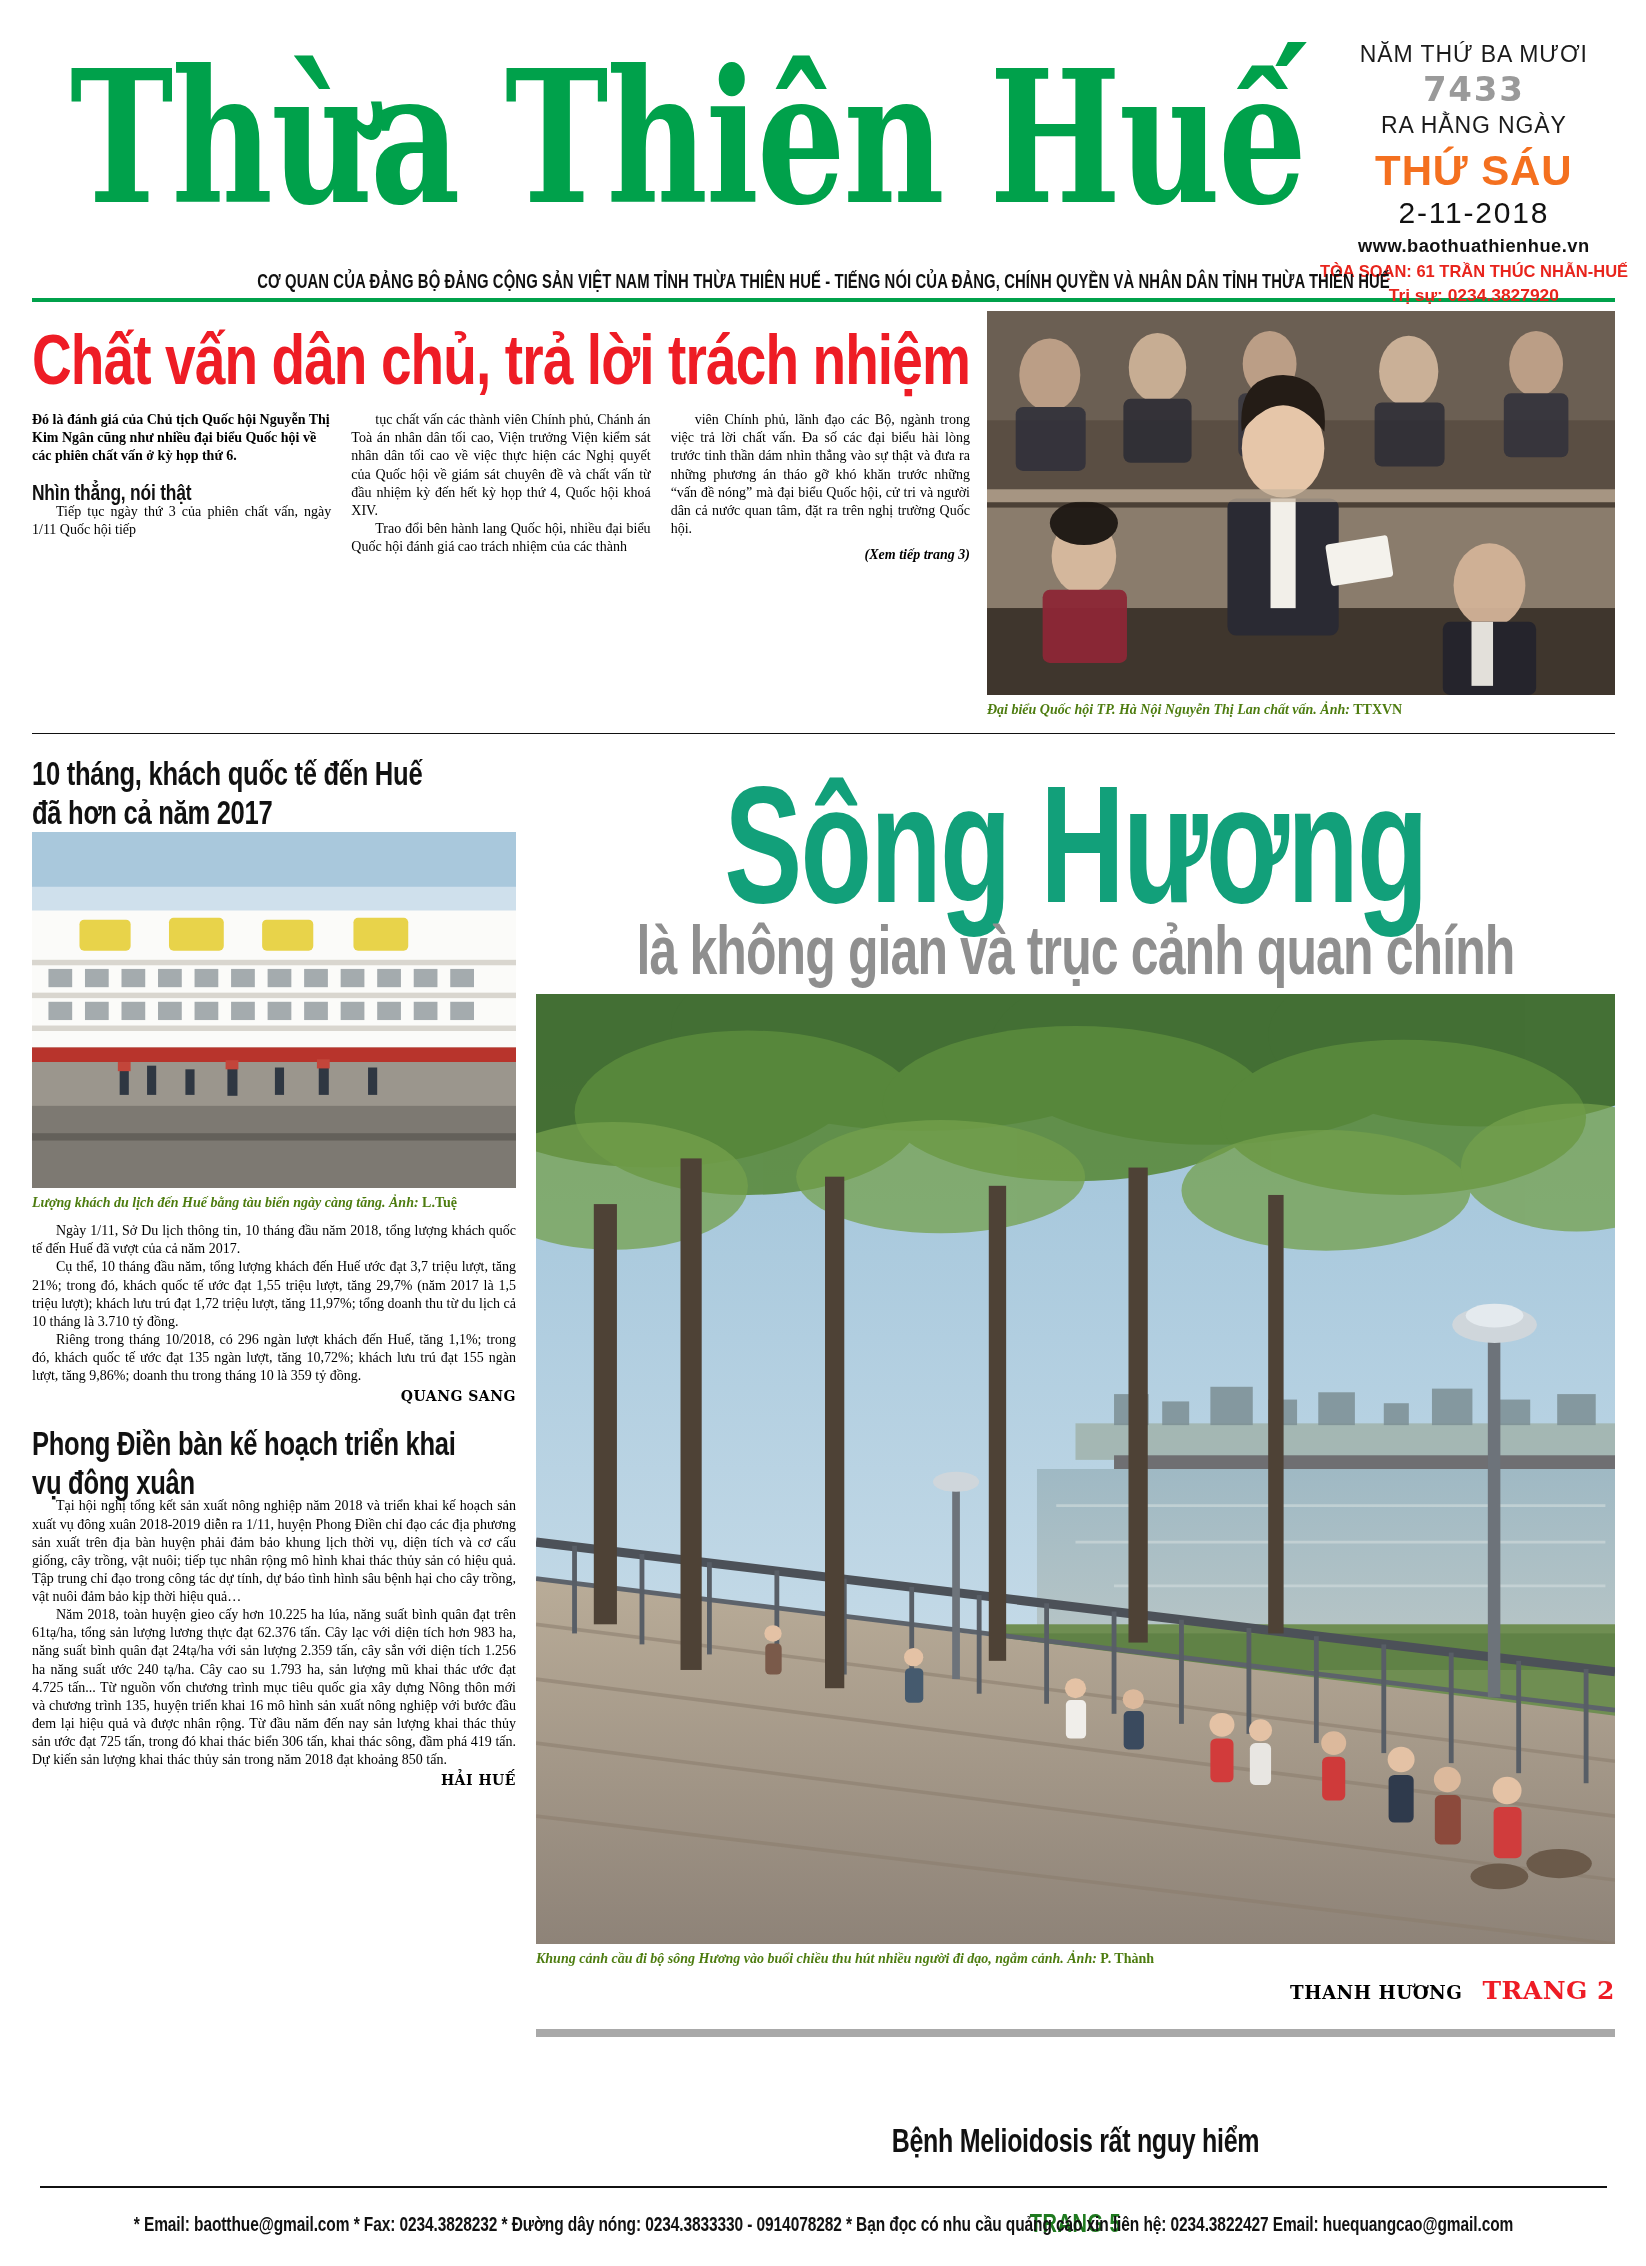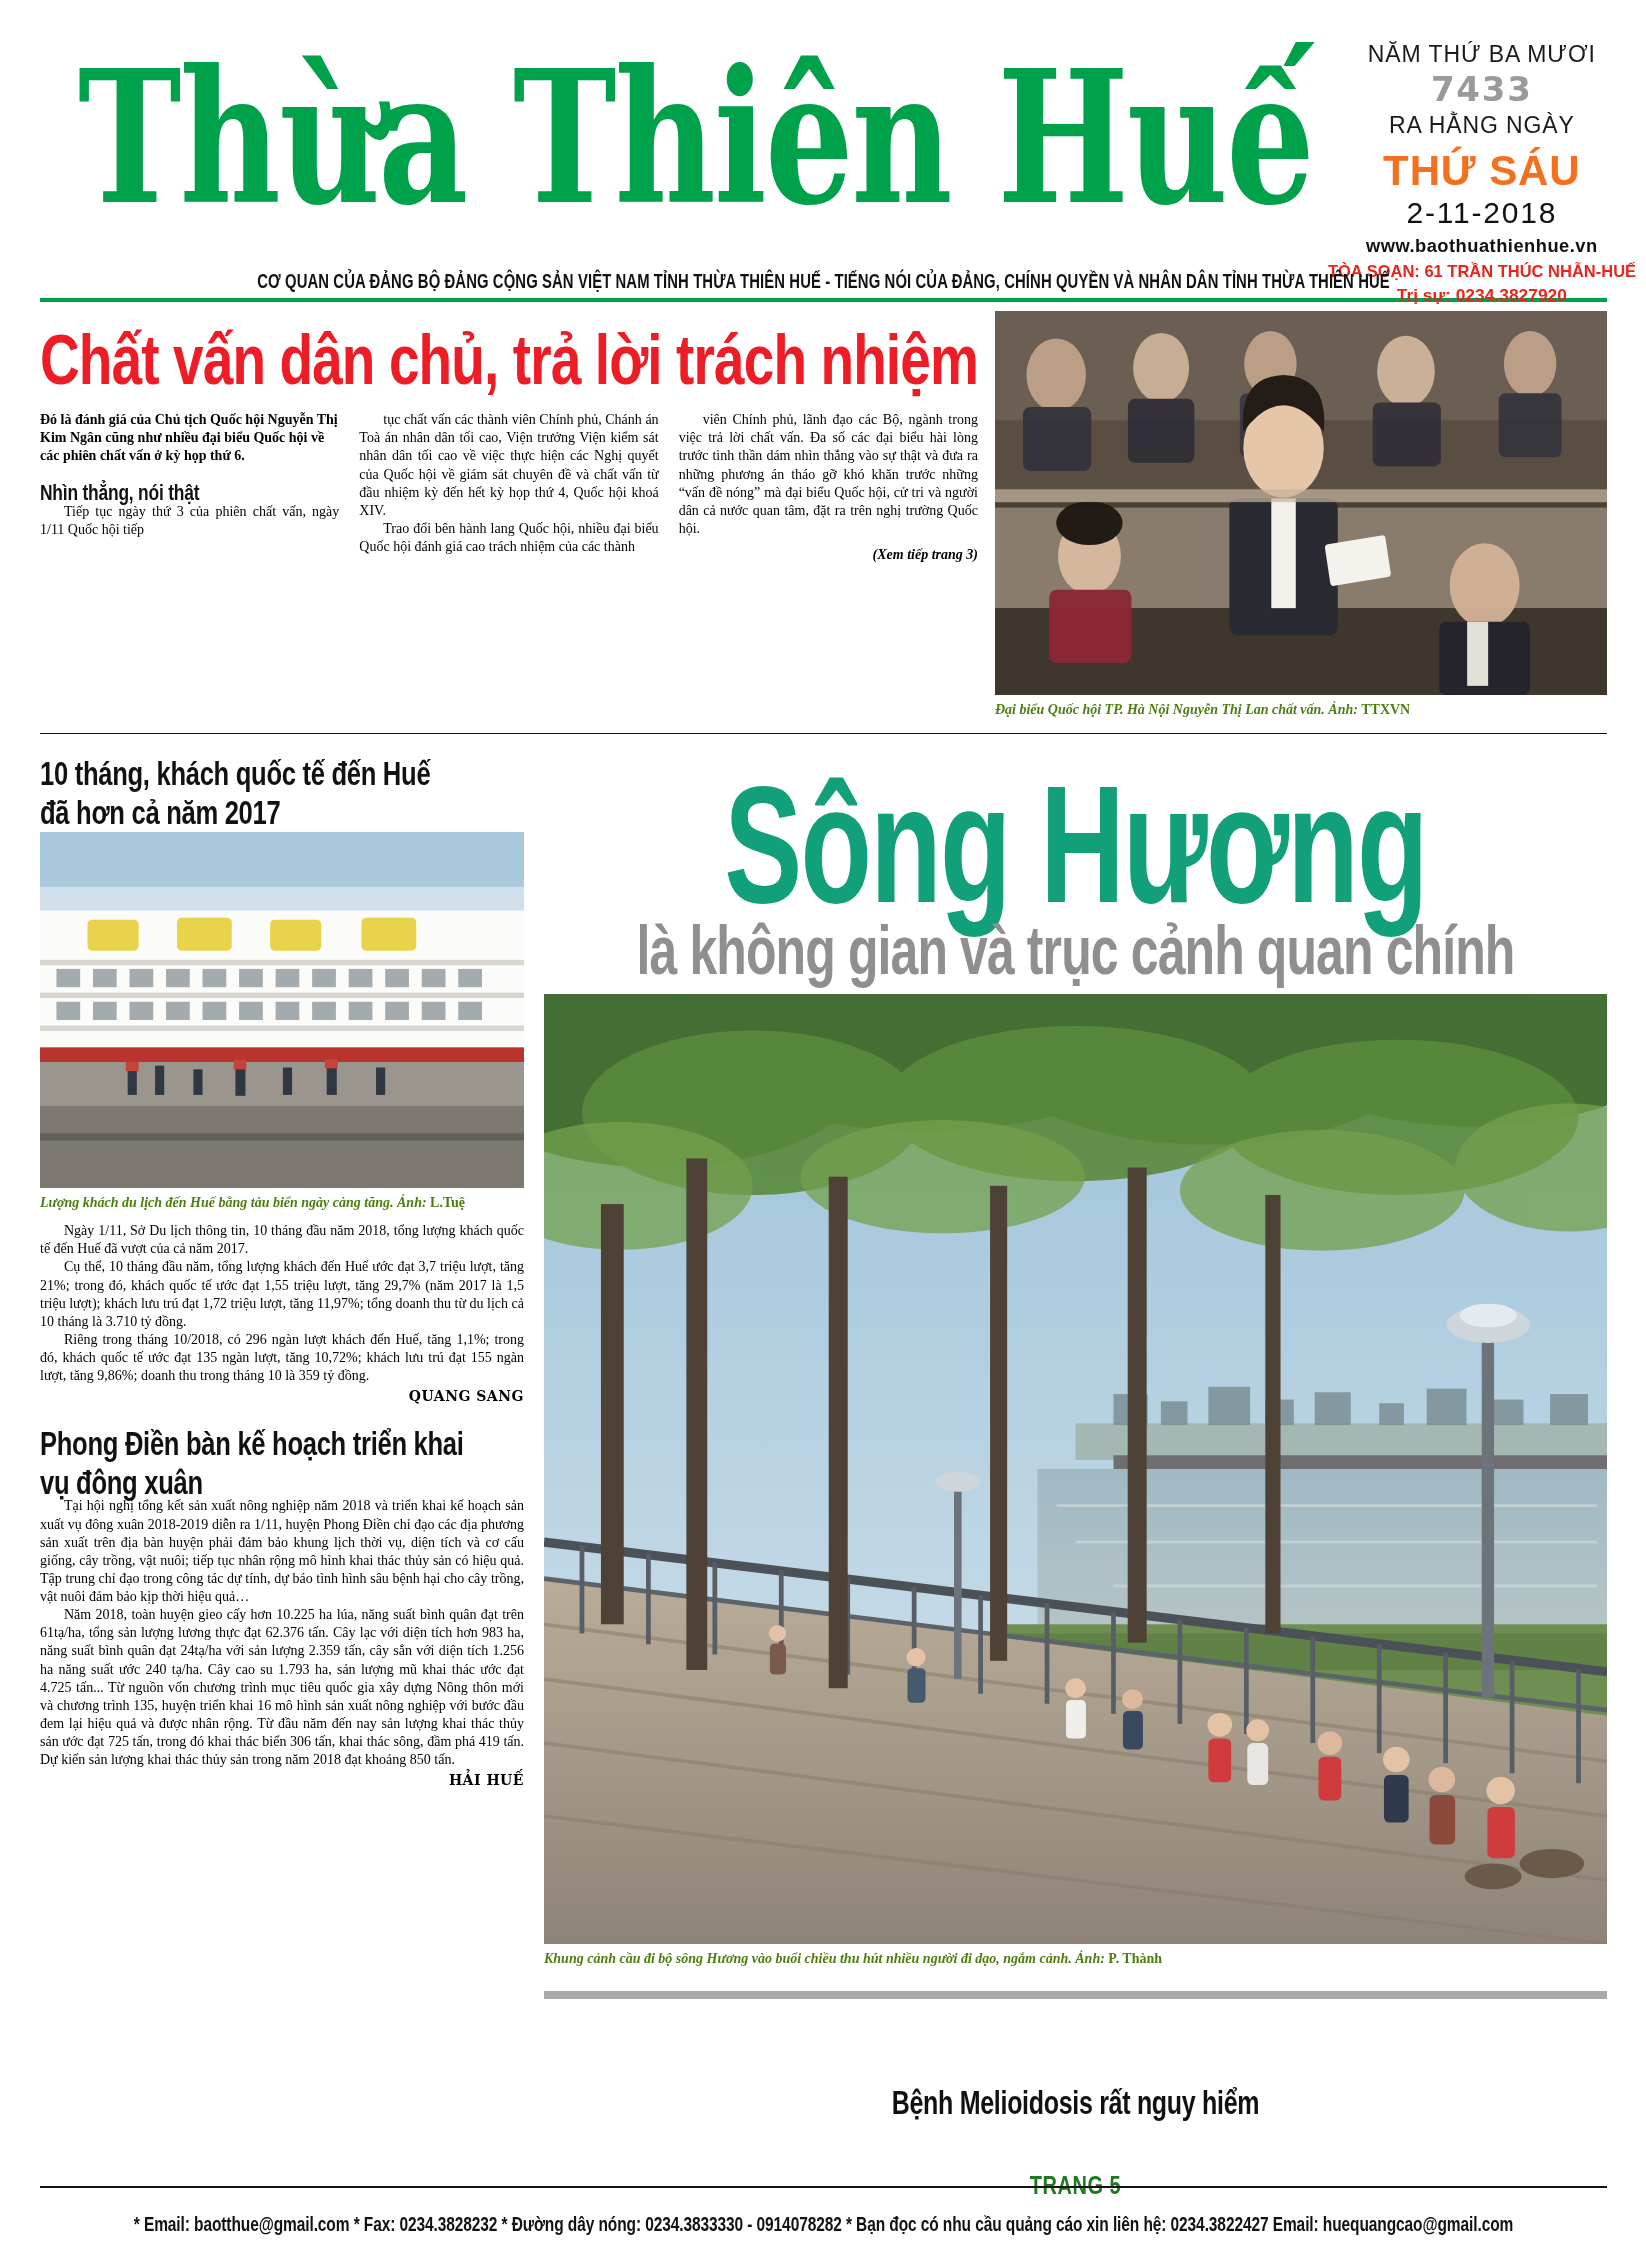--- a/index.html
+++ b/index.html
@@ -1,21 +1,21 @@
 <!DOCTYPE html>
 <html lang="vi" style="font-size:14.6px"><head>
 <meta charset="utf-8">
 <title>Thừa Thiên Huế</title>
 <style>
   html,body{margin:0;padding:0;background:#8c8c8c;}
   body{font-family:"Liberation Serif", serif;}
   .page{
     width:1647px;height:2267px;background:#ffffff;position:relative;
     margin:0 auto;overflow:hidden;box-sizing:border-box;
-    padding:0 40px;
+    padding:0 32px;
   }
 
   
   .masthead{display:flex;align-items:flex-start;padding-top:35px;height:274px;box-sizing:border-box;}
   .mast-left{flex:1 1 auto;position:relative;}
   .mast-title{
     font-family:"DejaVu Serif", serif;
     font-weight:700;color:#00a14b;
     font-size:139px;line-height:1.0;letter-spacing:-1.8px;
     margin:11px 0 0 38px;
@@ -480,20 +480,23 @@
 
           <g fill="#6b5a4a">
             <ellipse cx="1062" cy="952" rx="34" ry="16"></ellipse>
             <ellipse cx="1000" cy="966" rx="30" ry="14"></ellipse>
           </g>
         </svg>
       </div>
 
       <div class="cap"><span>Khung cảnh cầu đi bộ sông Hương vào buổi chiều thu hút nhiều người đi dạo, ngắm cảnh. Ảnh:</span><b> P. Thành</b></div>
 
+      <div class="song-by">
+        <span class="nm">THANH HƯƠNG</span><span class="pg">TRANG 2</span>
+      </div>
 
       <div class="rule-gray" style="margin-top:24px;"></div>
 
       <div class="teasers">
         <div class="tz">
           <div class="t-title" style="white-space:pre-line;padding-top:46px;">Bệnh Melioidosis rất nguy hiểm</div>
           <div class="t-page">TRANG 5</div>
         </div>
       </div>
     </div>

